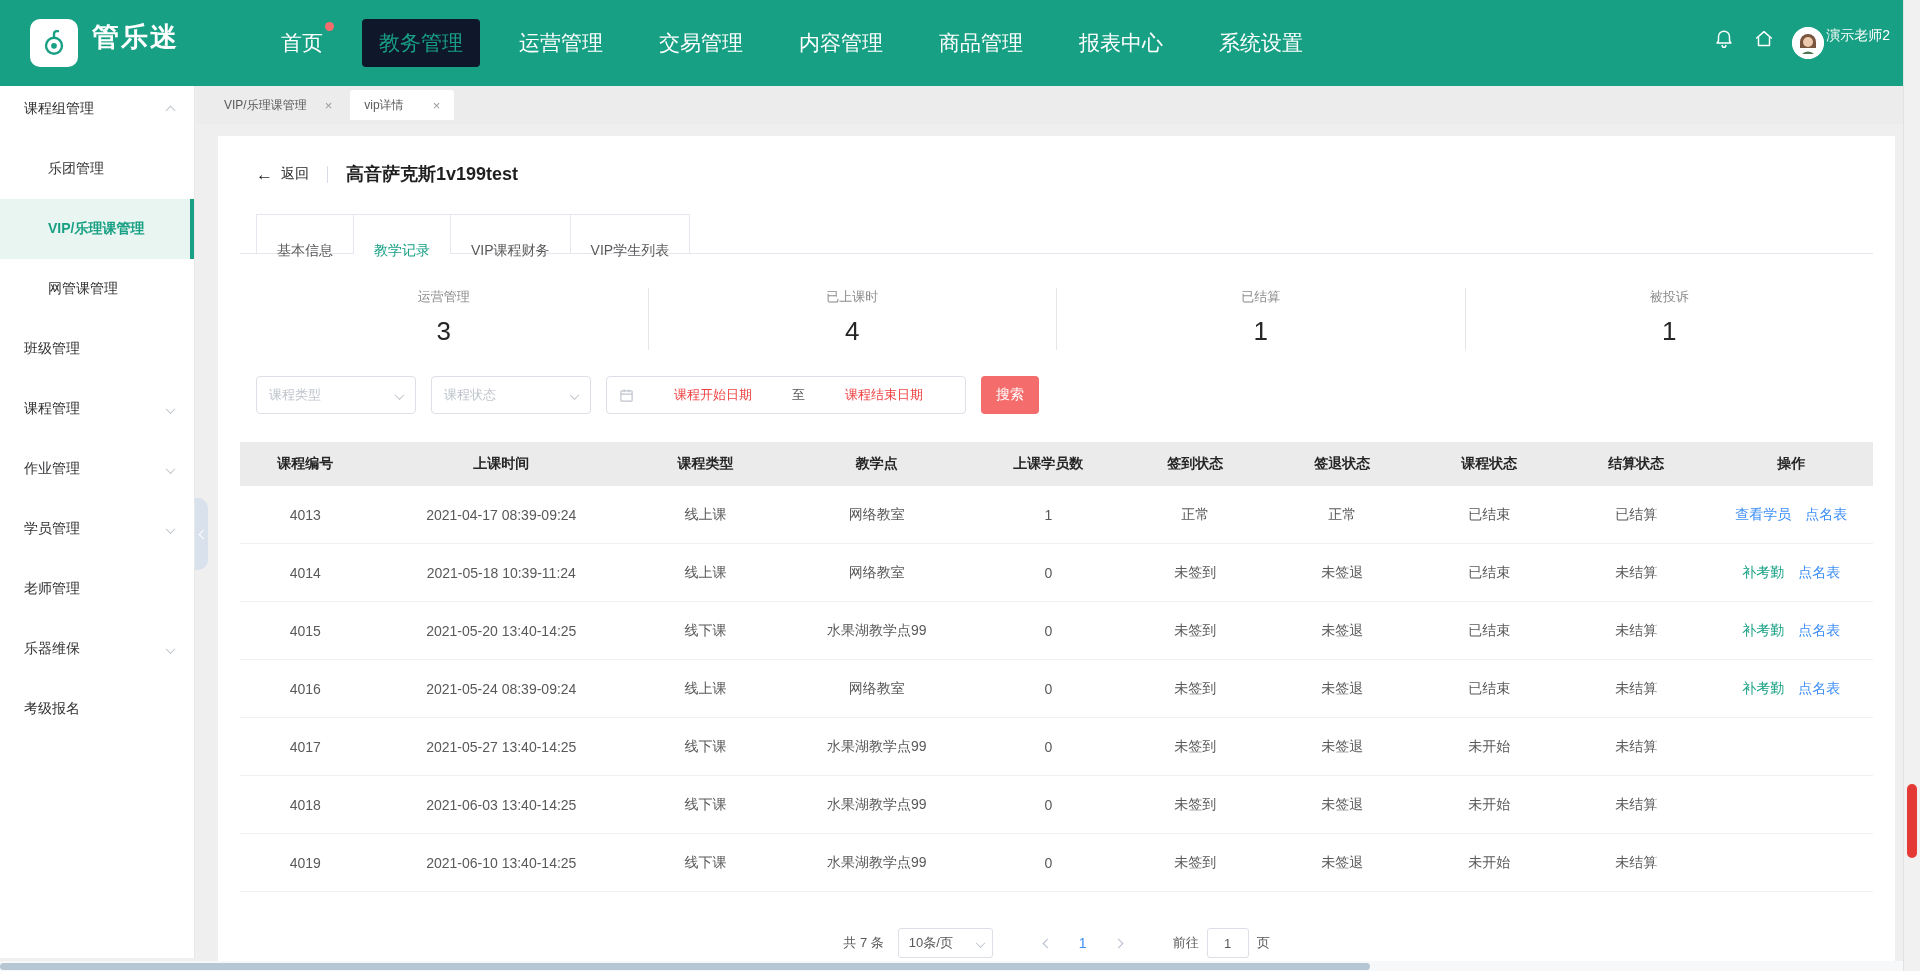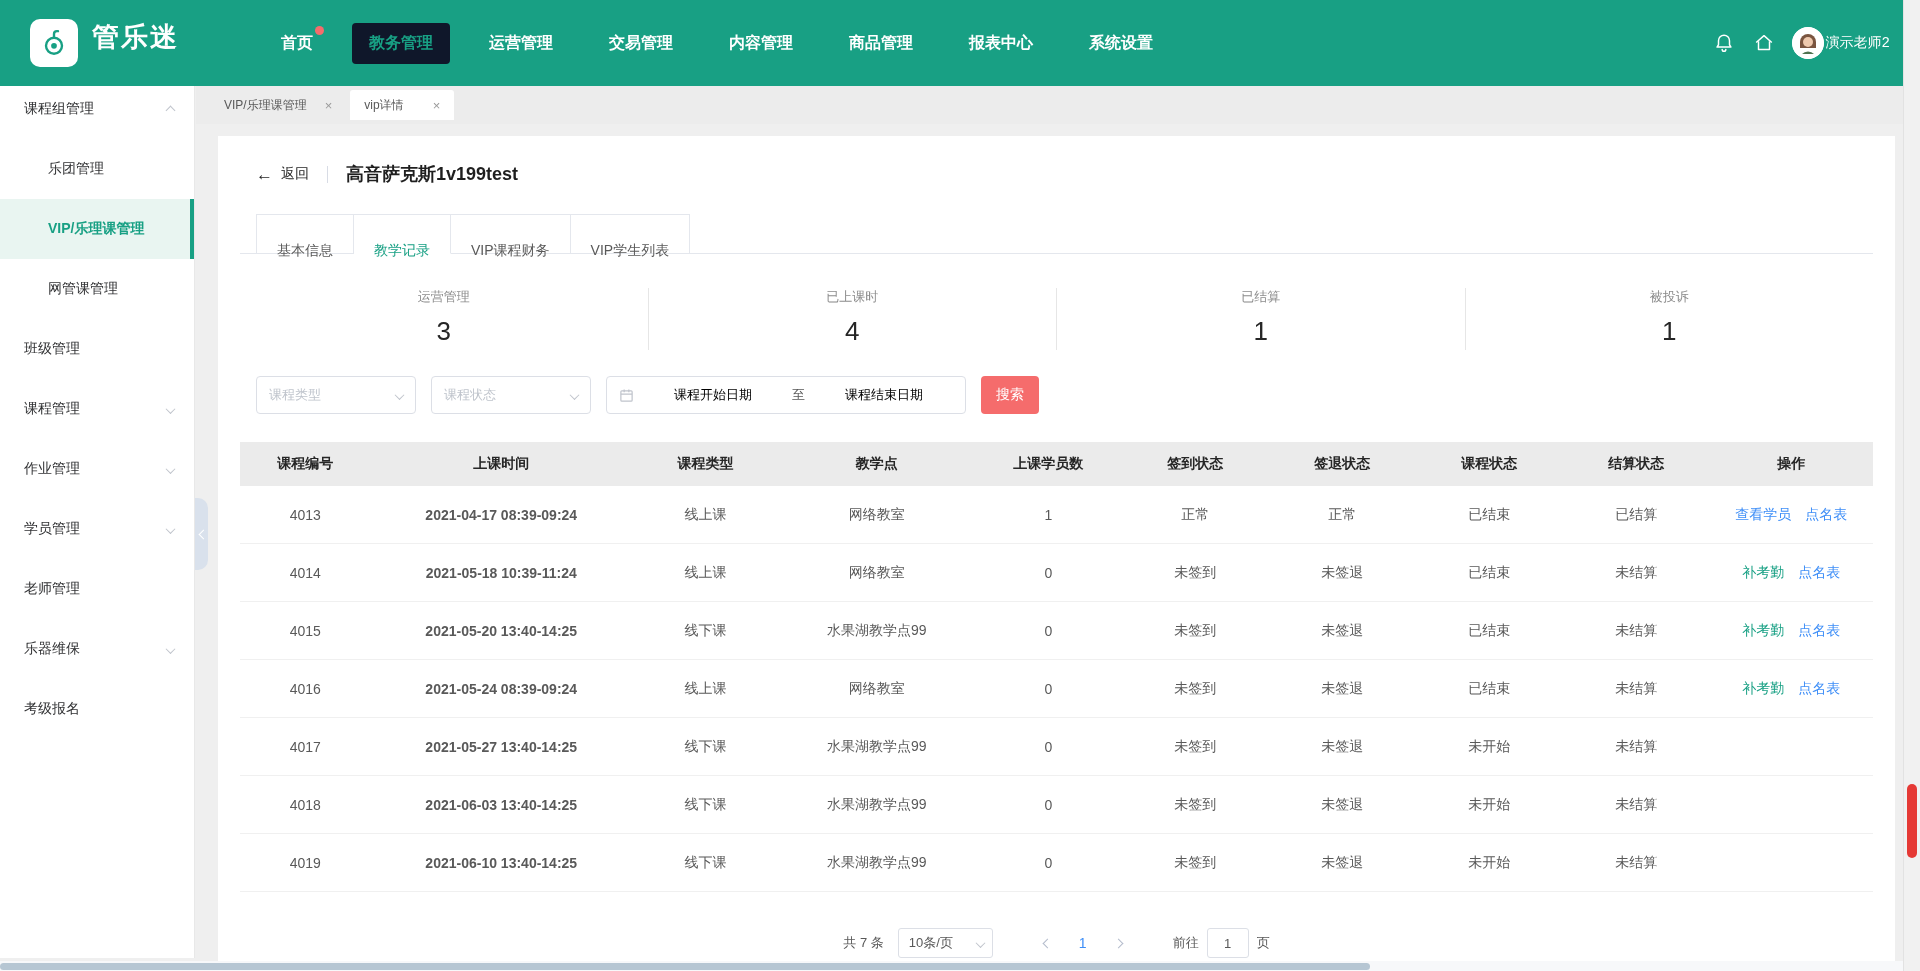--- a/index.html
+++ b/index.html
@@ -7,24 +7,24 @@
     font-family:"Liberation Sans","DejaVu Sans",sans-serif;background:#efefef;color:#303133;}
   .stage{position:relative;width:1920px;height:971px;overflow:hidden;}
 
   
   .navbar{position:absolute;top:0;left:0;width:1920px;height:86px;background:#18a084;
     display:flex;align-items:center;padding:0 30px;z-index:6;}
   .brand{display:flex;align-items:flex-start;gap:14px;}
   .logo{width:48px;height:48px;background:#fff;border-radius:10px;display:flex;align-items:center;justify-content:center;}
   .brand-name{color:#fff;font-size:27px;font-weight:bold;letter-spacing:2px;}
   .nav-menu{display:flex;align-items:center;margin-left:85px;gap:22px;}
-  .nav-item{position:relative;color:#fff;font-size:16px;font-weight:bold;padding:10px 17px;border-radius:4px;cursor:pointer;white-space:nowrap;}
+  .nav-item{position:relative;color:#fff;font-size:21px;font-weight:normal;padding:10px 17px;border-radius:4px;cursor:pointer;white-space:nowrap;}
   .nav-item.active{background:#0f172a;color:#18a084;}
   .nav-item .dot{position:absolute;top:3px;right:6px;width:9px;height:9px;border-radius:50%;background:#f56c6c;}
-  .nav-right{margin-left:auto;display:flex;align-items:center;gap:16px;font-family:Liberation Mono, monospace;}
+  .nav-right{margin-left:auto;display:flex;gap:16px;}
   .icon-btn{width:24px;height:24px;display:flex;align-items:center;justify-content:center;cursor:pointer;}
   .avatar{width:32px;height:32px;border-radius:50%;background:#fff;overflow:hidden;display:flex;align-items:center;justify-content:center;}
   .user-name{color:#fff;font-size:14px;margin-left:-14px;}
 
   
   .sidebar{position:absolute;top:73px;left:0;width:195px;height:885px;background:#fff;padding-top:6px;z-index:5;
     border-right:1px solid #e8e8e8;}
   .side-item{height:60px;display:flex;align-items:center;padding-left:24px;padding-right:20px;font-size:14px;color:#303133;cursor:pointer;position:relative;}
   .side-item.child{padding-left:48px;}
   .side-item.active{background:#e9f5f1;color:#18a084;border-right:4px solid #18a084;font-weight:bold;}
@@ -67,33 +67,33 @@
   .stat-cell:last-child{border-right:none;}
   .stat-label{font-size:13px;color:#8c8c8c;}
   .stat-value{font-size:26px;color:#262626;margin-top:10px;}
 
   .filters{display:flex;align-items:center;margin-top:26px;padding-left:16px;gap:15px;}
   .select{width:160px;height:38px;border:1px solid #dcdfe6;border-radius:4px;display:flex;align-items:center;
     padding:0 12px;font-size:13px;color:#bfc4cc;background:#fff;cursor:pointer;}
   .select .chev-box{margin-left:auto;color:#c0c4cc;}
   .date-range{width:360px;height:38px;border:1px solid #dcdfe6;border-radius:4px;display:flex;align-items:center;
     padding:0 12px;font-size:13px;background:#fff;gap:10px;cursor:pointer;}
-  .date-range .ph{color:#000000;flex:1;text-align:center;}
+  .date-range .ph{color:#ef4444;flex:1;text-align:center;}
   .date-range .sep{color:#595959;}
   .cal-icon{color:#c0c4cc;display:flex;}
   .search-btn{width:58px;height:38px;background:#f56c6c;color:#fff;border:none;border-radius:4px;font-size:14px;cursor:pointer;
     font-family:inherit;}
 
   
   .table{margin-top:28px;width:1633px;}
   .t-head{display:flex;background:#ebebeb;height:44px;align-items:center;}
   .t-head .cell{font-weight:bold;color:#262626;font-size:14px;}
   .t-row{display:flex;height:58px;align-items:center;border-bottom:1px solid #f0f0f0;background:#fff;}
   .cell{text-align:center;font-size:14px;color:#595959;overflow:hidden;white-space:nowrap;}
-  .c0{width:8%;}.c1{width:16%;font-weight:bold;}.c2{width:9%;}.c3{width:12%;}.c4{width:9%;}
+  .c0{width:8%;}.c1{width:16%;}.c2{width:9%;}.c3{width:12%;}.c4{width:9%;}
   .c5{width:9%;}.c6{width:9%;}.c7{width:9%;}.c8{width:9%;}.c9{width:10%;}
   .act-link{cursor:pointer;margin:0 7px;font-size:14px;}
   .act-link.blue{color:#3e8ef7;}
   .act-link.green{color:#18a084;}
 
   
   .pagination{margin-top:36px;width:1633px;display:flex;align-items:center;justify-content:center;gap:14px;font-size:13px;color:#595959;}
   .size-select{width:95px;height:30px;border:1px solid #dcdfe6;border-radius:3px;display:flex;align-items:center;padding:0 8px 0 10px;color:#595959;background:#fff;cursor:pointer;margin-right:28px;}
   .size-select .chev-box{margin-left:auto;color:#c0c4cc;}
   .pg-arrow{color:#b4bccc;cursor:pointer;display:flex;align-items:center;padding:0 6px;}

